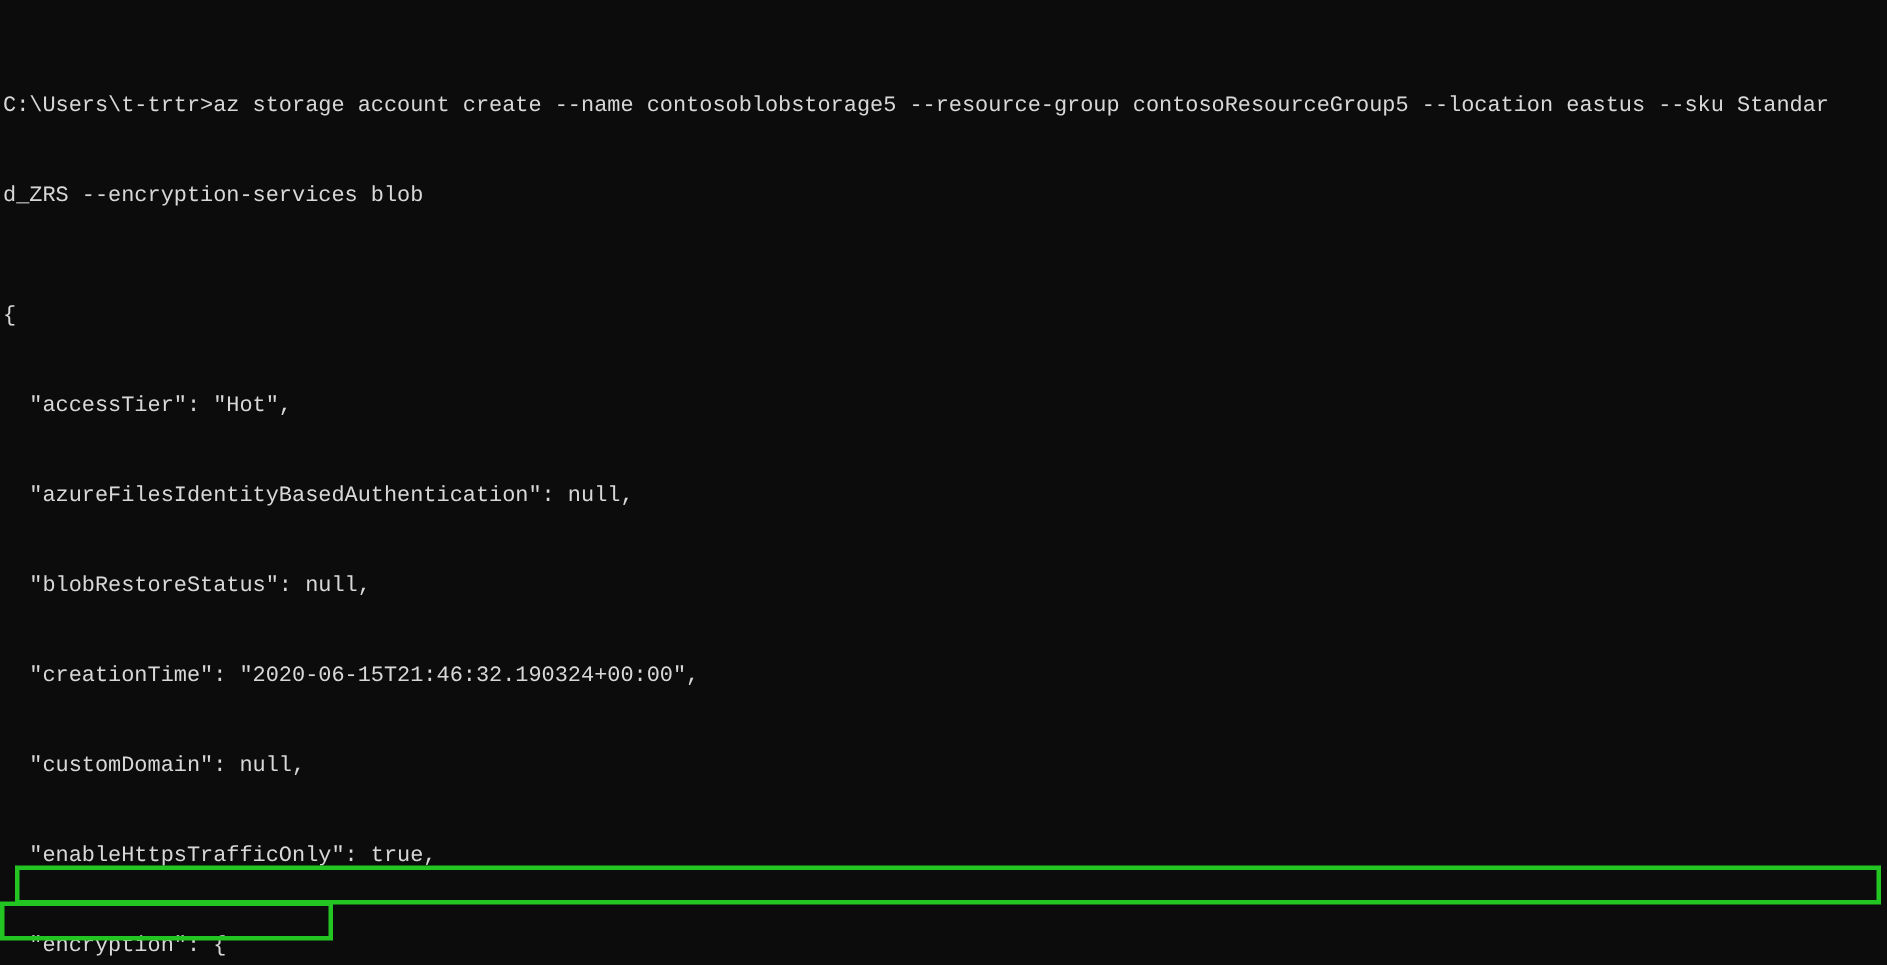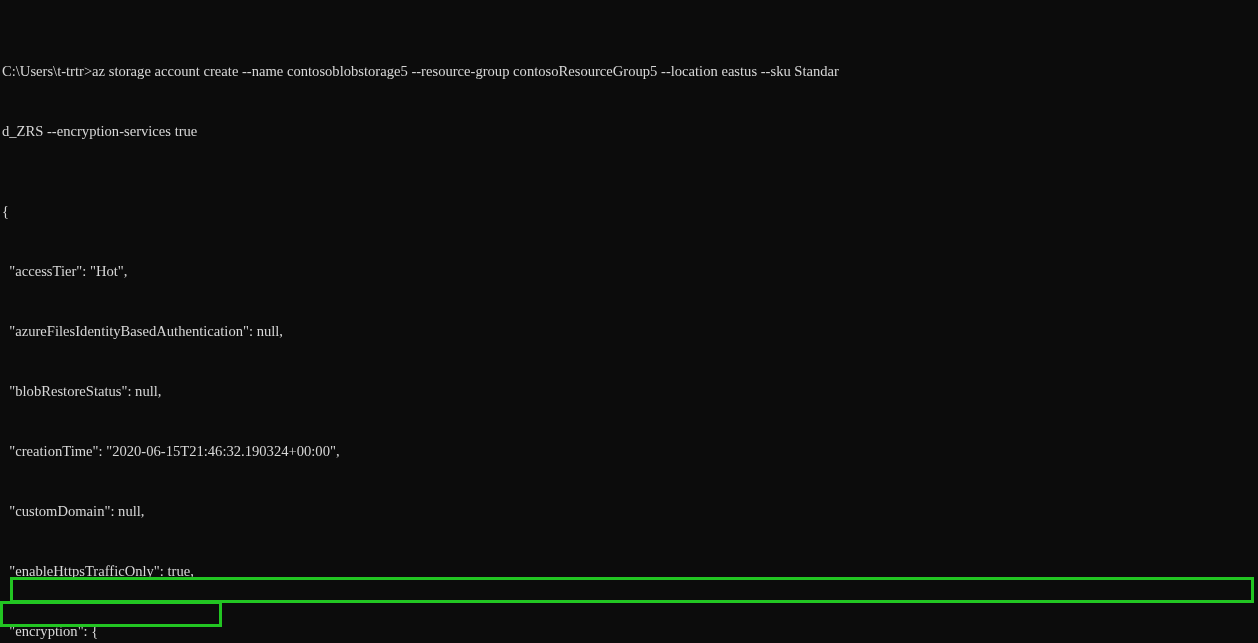--- a/index.html
+++ b/index.html
@@ -6,21 +6,21 @@
     margin: 0;
     padding: 0;
     background: #0c0c0c;
   }
   #terminal {
     position: relative;
     width: 1258px;
     height: 643px;
     background: #0c0c0c;
     color: #d8d8d8;
-    font-family: Liberation Serif, serif;
+    font-family: Liberation Mono, monospace;
     font-size: 14.6px;
     line-height: 20px;
     overflow: hidden;
     box-sizing: border-box;
     padding: 1px 0 1px 2px;
     white-space: pre;
   }
   .line {
     height: 20px;
     white-space: pre;
@@ -48,21 +48,21 @@
     width: 222px;
     height: 26px;
   }
 </style>
 </head>
 <body>
 
 <div id="terminal">
 
   <div class="line prompt-line"><span>C:\Users\t-trtr&gt;</span><span>az storage account create --name contosoblobstorage5 --resource-group contosoResourceGroup5 --location eastus --sku Standar</span></div>
-  <div class="line prompt-line">d_ZRS --encryption-services true</div>
+  <div class="line prompt-line">d_ZRS --encryption-services blob</div>
 
   <div class="line">{</div>
   <div class="line">  "accessTier": "Hot",</div>
   <div class="line">  "azureFilesIdentityBasedAuthentication": null,</div>
   <div class="line">  "blobRestoreStatus": null,</div>
   <div class="line">  "creationTime": "2020-06-15T21:46:32.190324+00:00",</div>
   <div class="line">  "customDomain": null,</div>
   <div class="line">  "enableHttpsTrafficOnly": true,</div>
   <div class="line">  "encryption": {</div>
   

